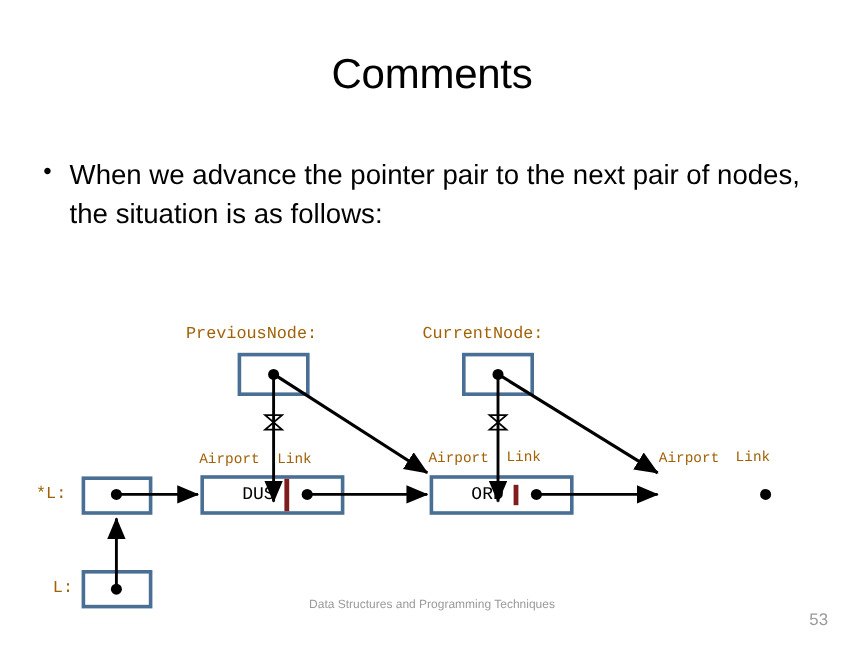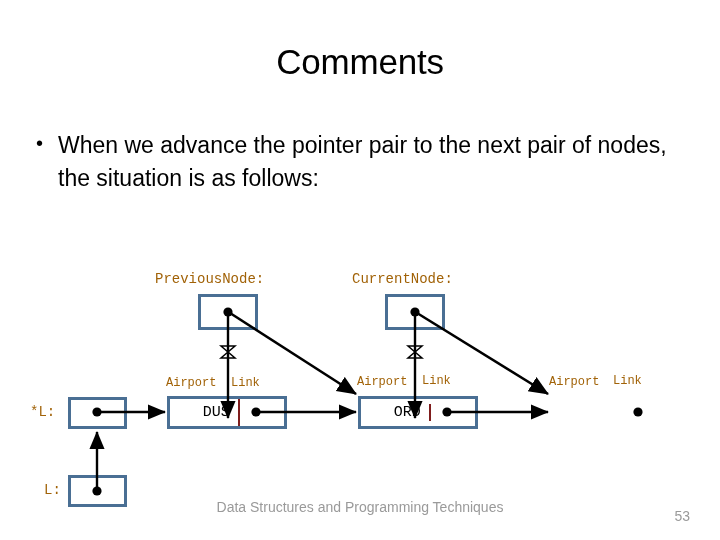--- a/index.html
+++ b/index.html
@@ -96,40 +96,40 @@
     position: relative;
     box-sizing: border-box;
     display: flex;
     align-items: center;
     justify-content: center;
     font-family: "Liberation Mono", "DejaVu Sans Mono", monospace;
     font-size: 15px;
     color: #000000;
   }
   .node-cell.data {
-    border-right: 2px solid #7f1d1d;
+    border-right: 4px solid #7f1d1d;
     margin-left: 24px;
   }
 
   #svg-arrows {
     position: absolute;
     left: 0; top: 0;
     width: 720px;
     height: 540px;
     pointer-events: none;
   }
 
   
   #footer-text {
     position: absolute;
     left: 210px;
     top: 498px;
     width: 300px;
     text-align: center;
-    font-size: 14px;
+    font-size: 10px;
     color: #9a9a9a;
     line-height: 1.35;
   }
   #page-number {
     position: absolute;
     left: 650px;
     top: 508px;
     width: 40px;
     text-align: right;
     font-size: 14px;

